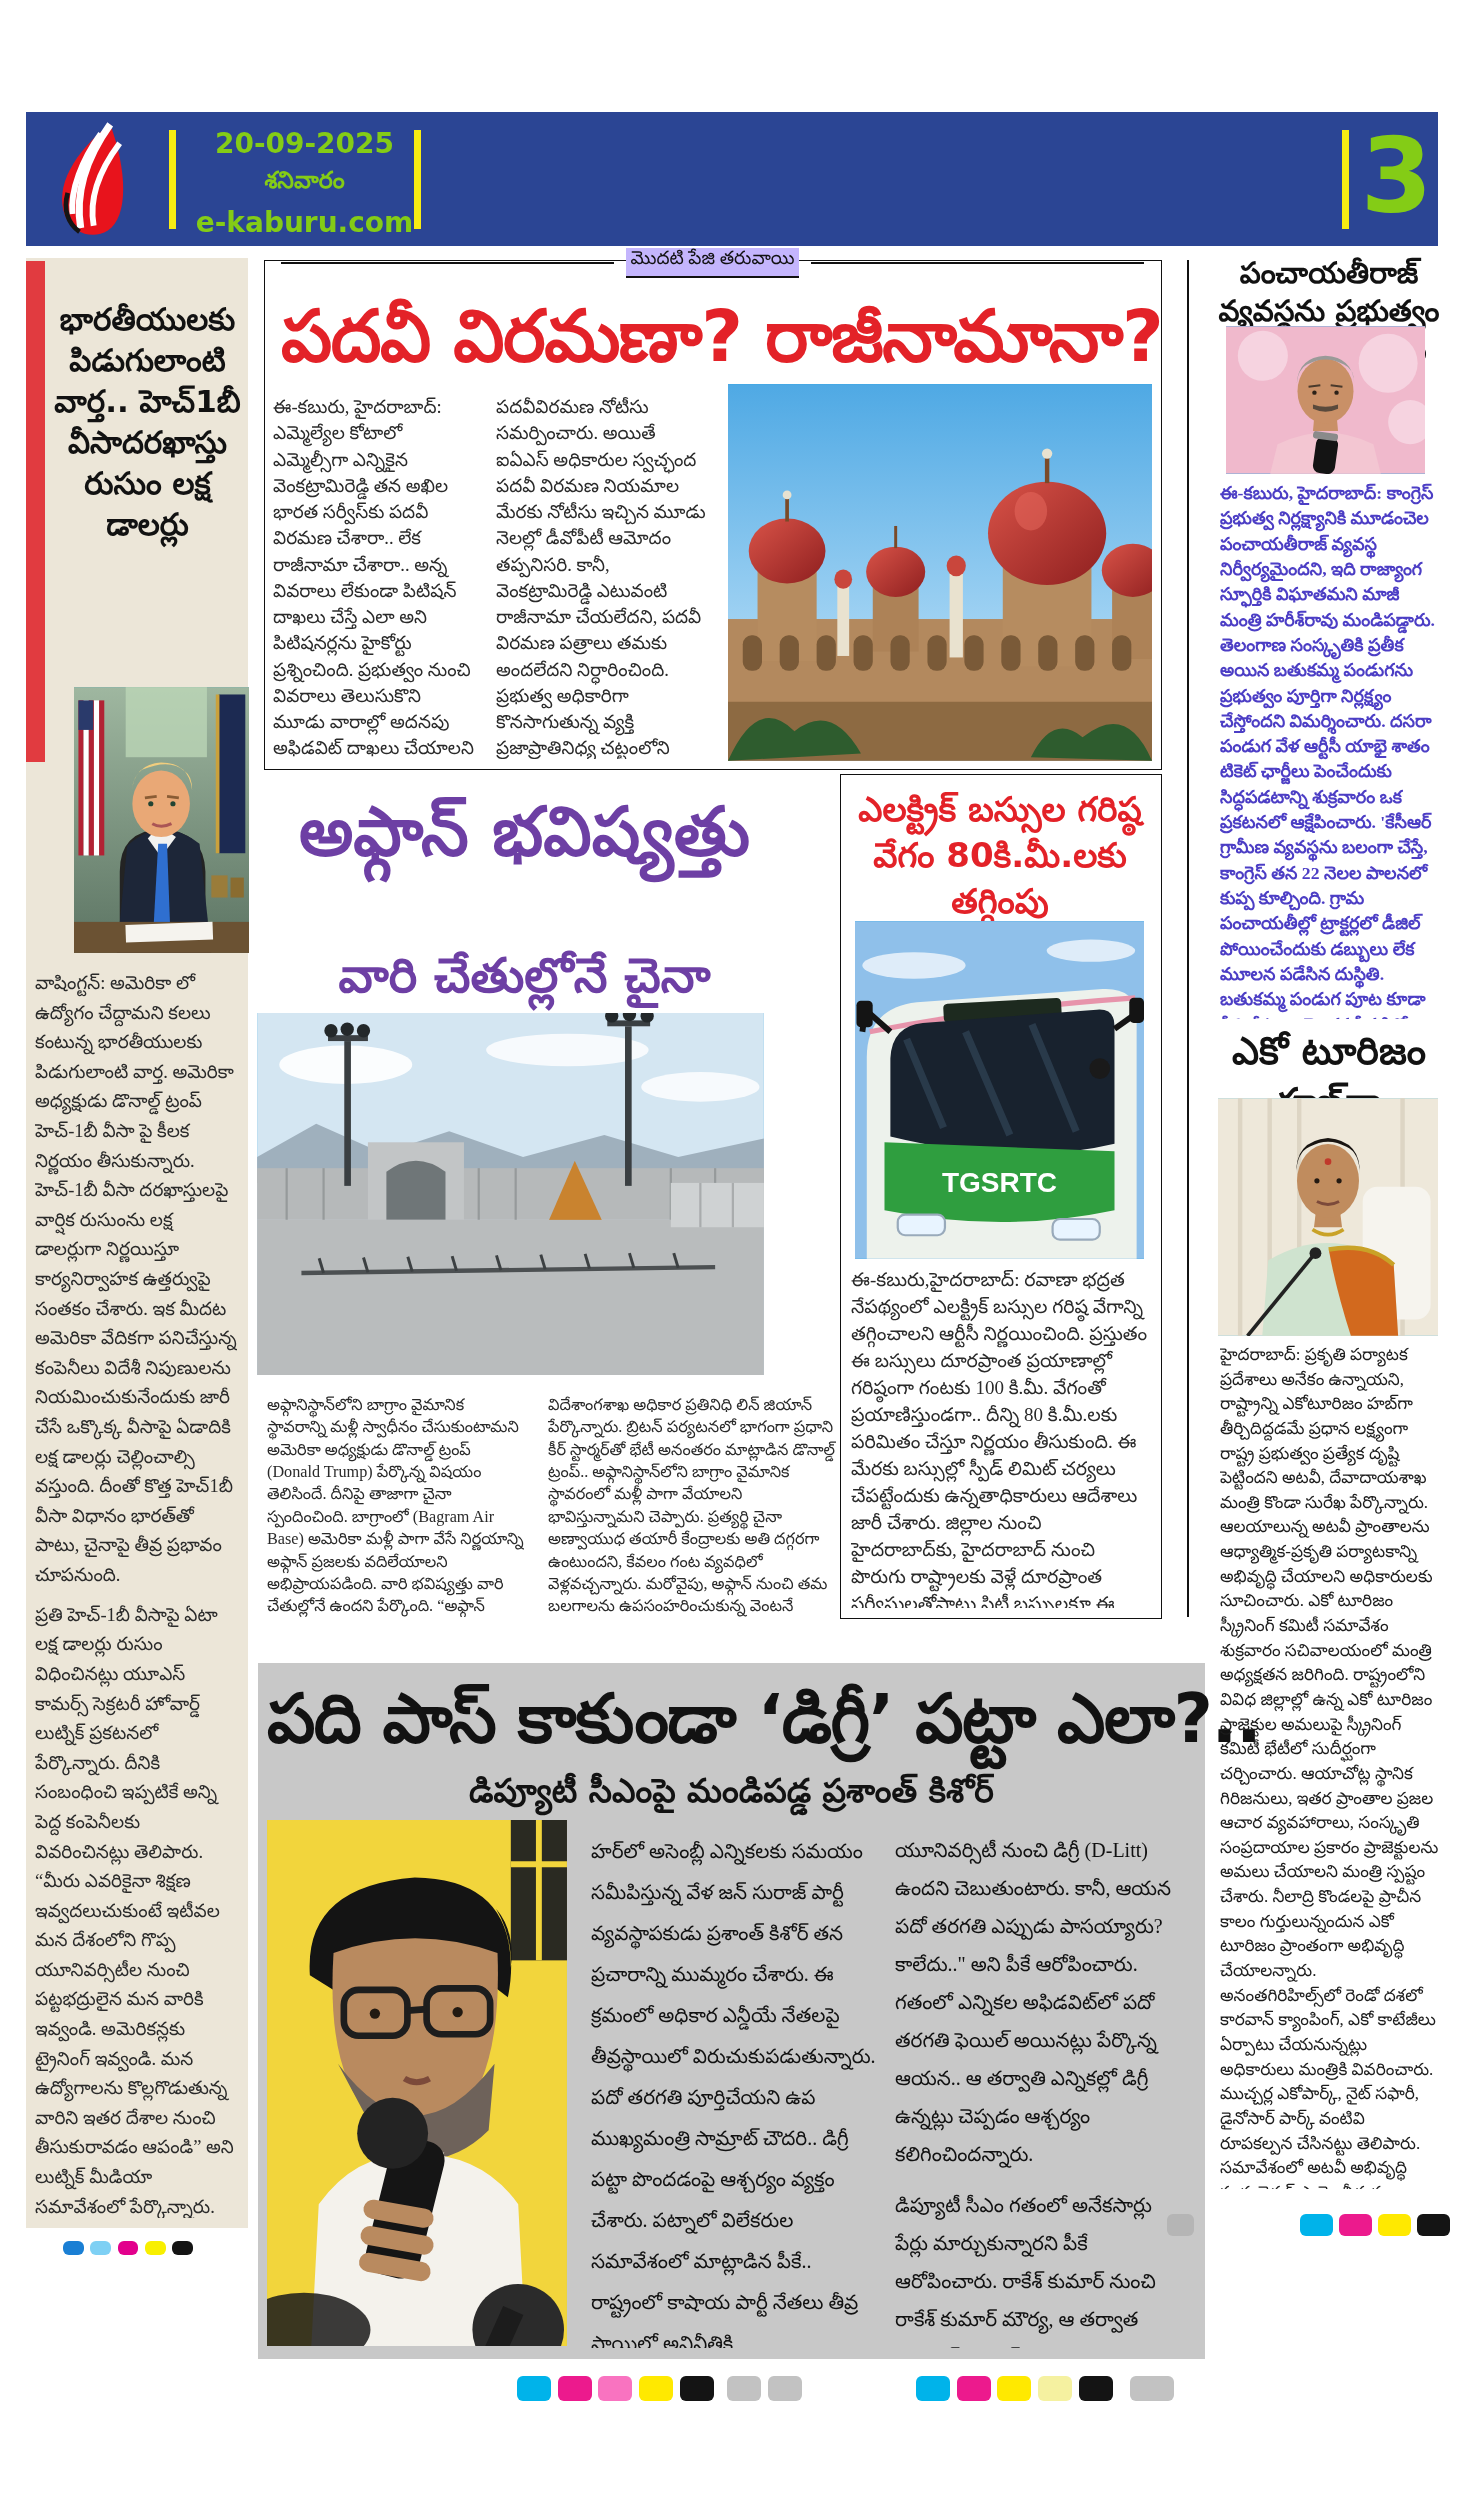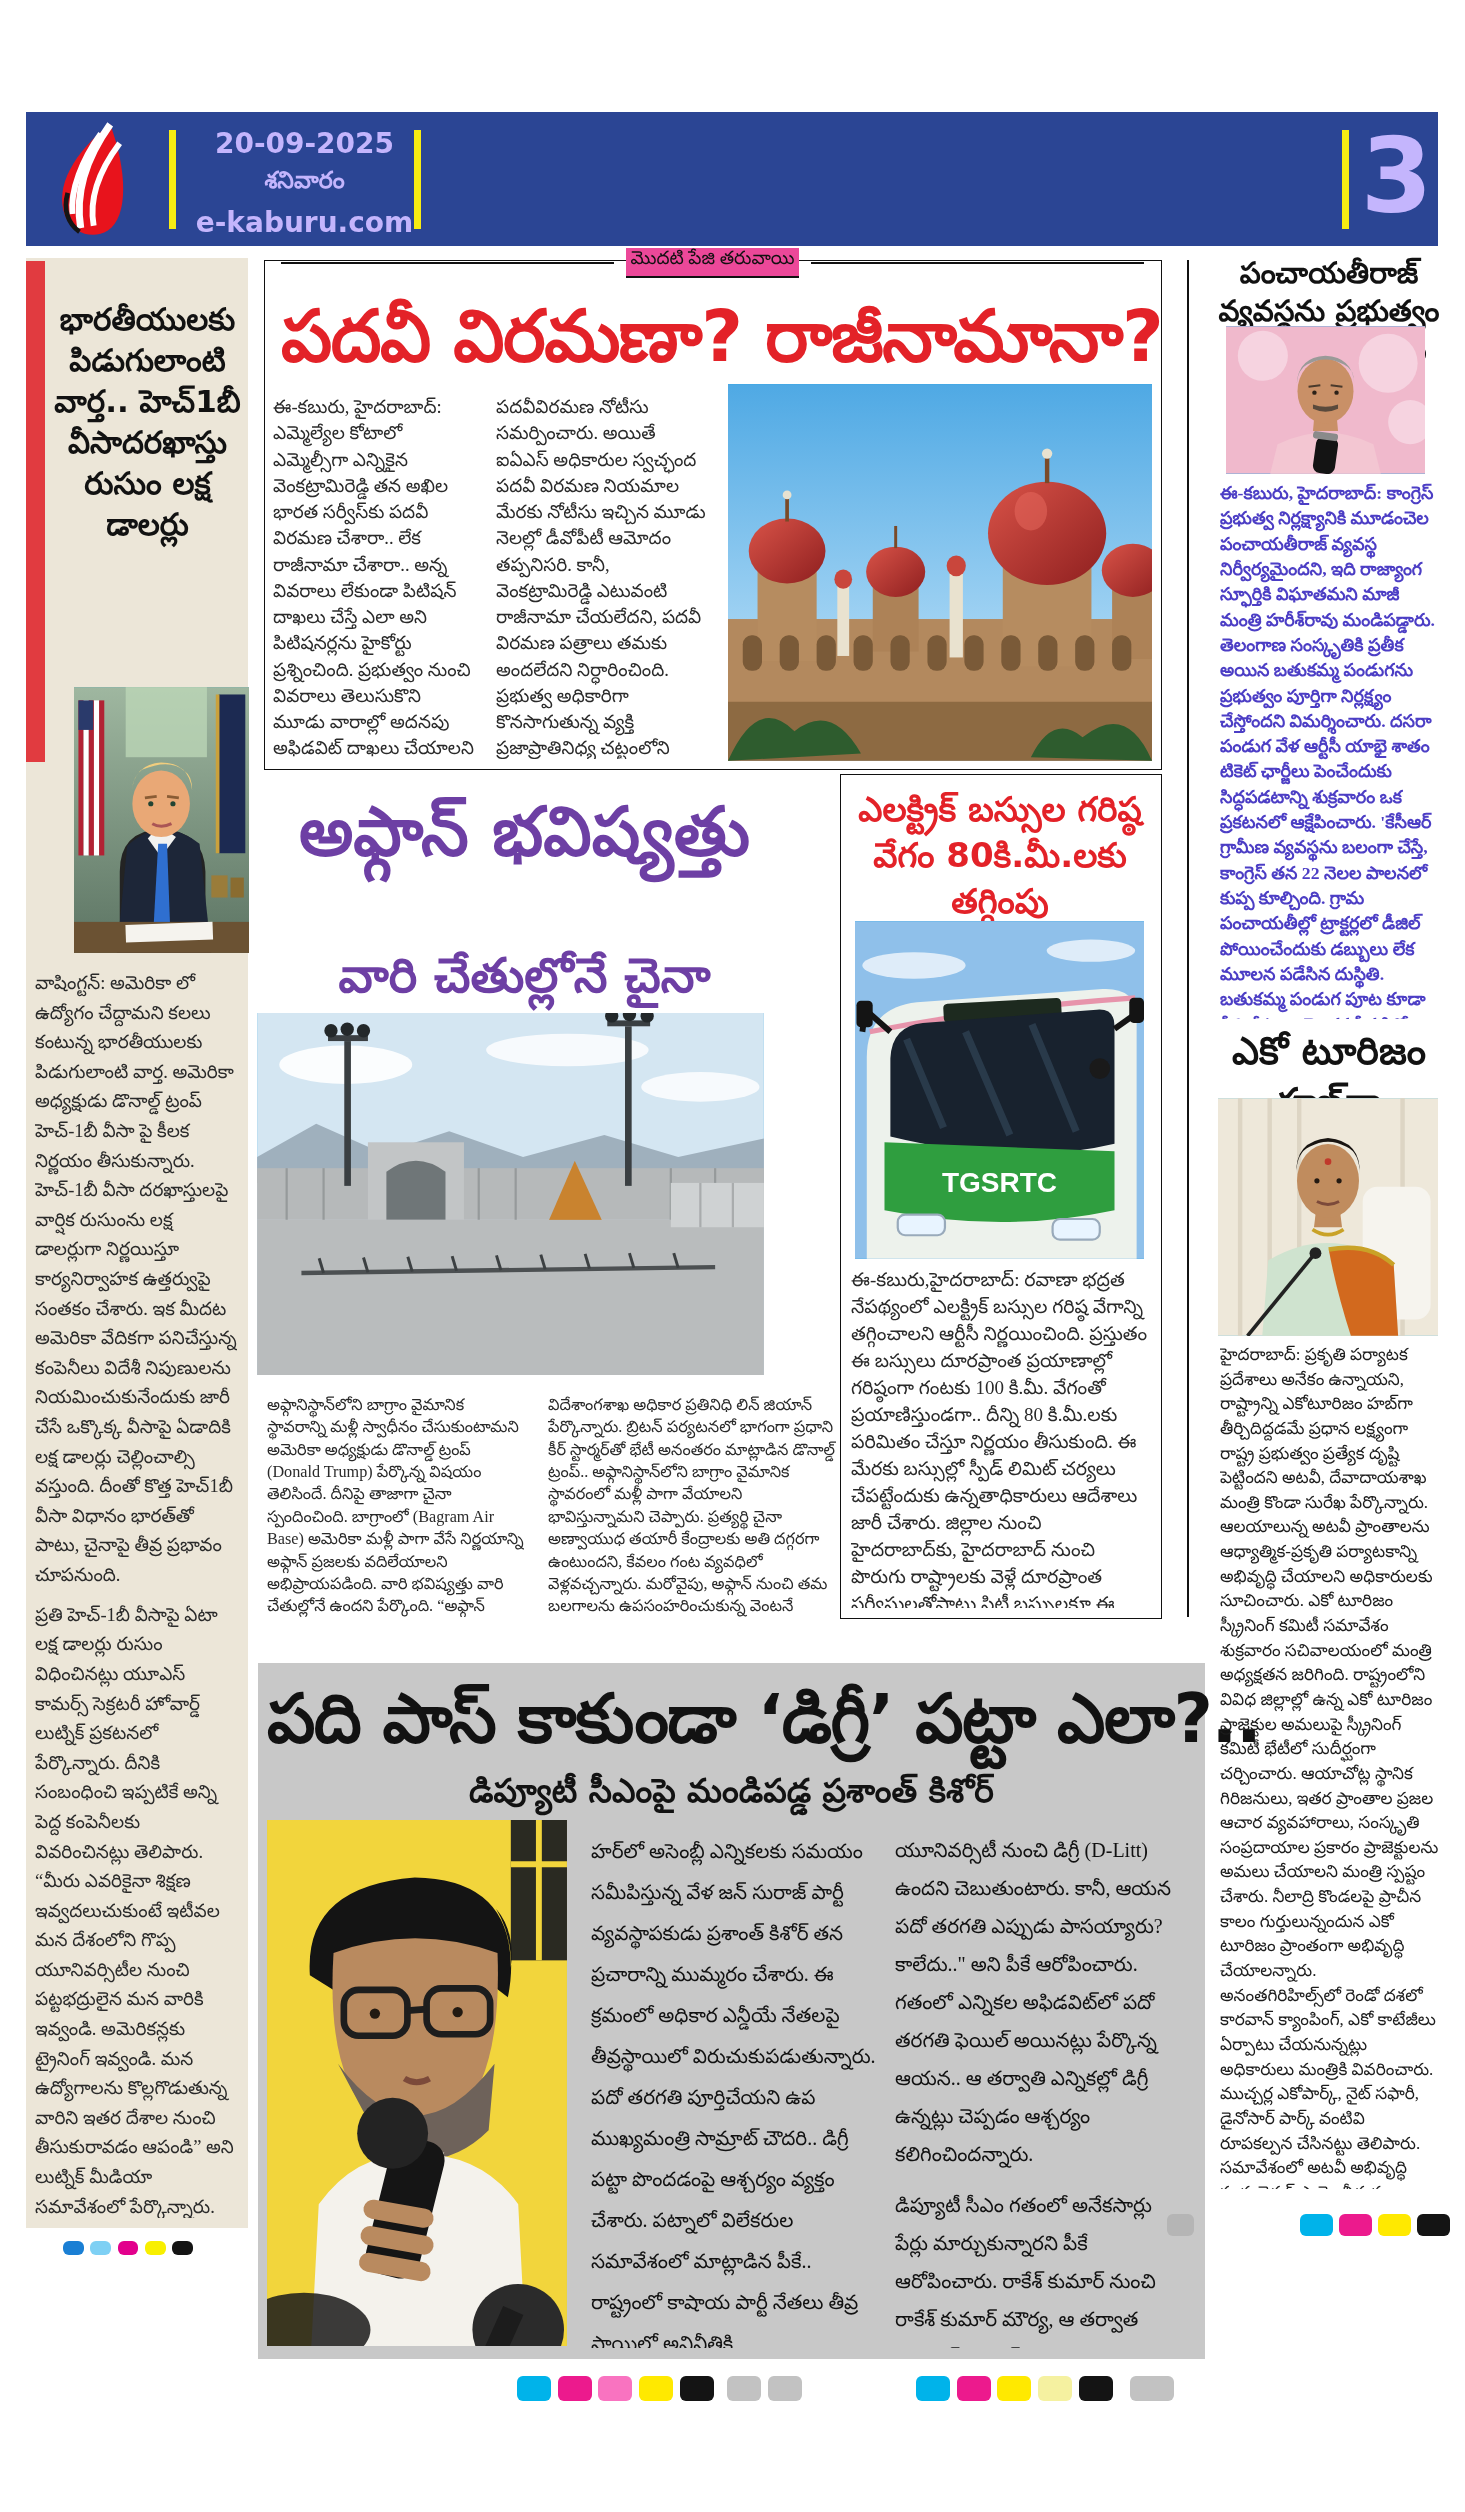--- a/index.html
+++ b/index.html
@@ -1,21 +1,21 @@
 <!DOCTYPE html>
 <html lang="te" style="font-size:11.8px"><head>
 <meta charset="utf-8">
 <style>
   html,body{margin:0;padding:0;}
   body{width:1466px;height:2512px;position:relative;background:#fff;
        font-family:"Liberation Serif","DejaVu Serif",serif;color:#1c1c1c;}
   .abs{position:absolute;}
   .hdr{background:#2b4594;}
   .ybar{background:#f7ec13;width:7.4px;}
-  .hwhite{color:#c4b5fd;font-family:"DejaVu Sans","Liberation Sans",sans-serif;font-weight:bold;}
+  .hwhite{color:#84cc16;font-family:"DejaVu Sans","Liberation Sans",sans-serif;font-weight:bold;}
   .beige{background:#ece6d8;}
   .headline-black{font-family:"DejaVu Sans","Liberation Sans",sans-serif;font-weight:bold;color:#121212;}
   .red-head{color:#e32228;font-family:"DejaVu Sans","Liberation Sans",sans-serif;font-weight:bold;}
   .purple-head{color:#6d3fa4;font-family:"DejaVu Sans","Liberation Sans",sans-serif;font-weight:bold;}
   .bodytxt{font-size:18.5px;line-height:1.6;color:#2a2a2a;text-align:left;}
   .bodytxt p{margin:0 0 10.3px 0;}
   .col{overflow:hidden;}
   .kicker{display:flex;align-items:center;gap:11.8px;font-size:18.5px;color:#111;}
   .kline{flex:1;height:2.2px;background:#111;}
   .kicker span{border-bottom:2.2px solid #111;padding:0 4.4px 3px 4.4px;white-space:nowrap;}
@@ -98,21 +98,21 @@
   <span class="chip" style="width:20.7px;height:14px;background:#1a7fd4;"></span>
   <span class="chip" style="width:20.7px;height:14px;background:#7ed0f4;"></span>
   <span class="chip" style="width:20.7px;height:14px;background:#e2008c;"></span>
   <span class="chip" style="width:20.7px;height:14px;background:#f8ef00;"></span>
   <span class="chip" style="width:20.7px;height:14px;background:#141414;"></span>
 </div>
 
 <div class="abs boxline" style="left:264px;top:260px;width:896px;height:508px;background:#fff;"></div>
 <div class="abs kicker" style="left:281px;top:248px;width:863px;">
   <div class="kline"></div>
-  <span style="background:#ec4899;">మొదటి పేజి తరువాయి</span>
+  <span style="background:#c4b5fd;">మొదటి పేజి తరువాయి</span>
   <div class="kline"></div>
 </div>
 <div class="abs red-head" style="left:281px;top:294px;width:864px;text-align:center;font-size:72px;white-space:nowrap;letter-spacing:-1.5px;">పదవీ విరమణా? రాజీనామానా?</div>
 <div class="abs col bodytxt" style="left:273px;top:394px;width:201px;height:365px;font-size:18.5px;line-height:1.42;">ఈ-కబురు, హైదరాబాద్: ఎమ్మెల్యేల కోటాలో ఎమ్మెల్సీగా ఎన్నికైన వెంకట్రామిరెడ్డి తన అఖిల భారత సర్వీస్‌కు పదవీ విరమణ చేశారా.. లేక రాజీనామా చేశారా.. అన్న వివరాలు లేకుండా పిటిషన్ దాఖలు చేస్తే ఎలా అని పిటిషనర్లను హైకోర్టు ప్రశ్నించింది. ప్రభుత్వం నుంచి వివరాలు తెలుసుకొని మూడు వారాల్లో అదనపు అఫిడవిట్ దాఖలు చేయాలని ఆదేశించింది. 2021, నవంబర్‌లో జరిగిన మండలి ఎన్నికల్లో ఎమ్మెల్యే కోటాలో బీఆర్ఎస్ ఎమ్మెల్సీగా మాజీ ఐఏఎస్ వెంట్రామిరెడ్డి ఎన్నికైన విషయం విదితమే. ఈ ఎన్నిక చట్టవిరుద్ధమంటూ జగిత్యాల జిల్లాకు చెందిన జి.శంకర్‌తోపాటు మరొకరు హైకోర్టులో పిటిషన్ దాఖలు చేశారు. '2007 బ్యాచ్‌కు చెందిన ఐఏఎస్ వెంకట్రామిరెడ్డి 2021, నవంబర్ 15 వరకు అధికారిగా కొనసాగారు. బీఆర్ఎస్‌లో చేరే ఉద్దేశంతో స్వచ్ఛంద</div>
 <div class="abs col bodytxt" style="left:496px;top:394px;width:213px;height:365px;font-size:18.5px;line-height:1.42;">పదవీవిరమణ నోటీసు సమర్పించారు. అయితే ఐఏఎస్ అధికారుల స్వచ్ఛంద పదవీ విరమణ నియమాల మేరకు నోటీసు ఇచ్చిన మూడు నెలల్లో డీవోపీటీ ఆమోదం తప్పనిసరి. కానీ, వెంకట్రామిరెడ్డి ఎటువంటి రాజీనామా చేయలేదని, పదవీ విరమణ పత్రాలు తమకు అందలేదని నిర్ధారించింది. ప్రభుత్వ అధికారిగా కొనసాగుతున్న వ్యక్తి ప్రజాప్రాతినిధ్య చట్టంలోని సెక్షన్ 6(1) ప్రకారం పోటీకి అనర్హుడు. వెంటనే అతన్ని అనర్హుడిగా ప్రకటిస్తూ.. ఎన్నిక రద్దు చేయాలి'అని పిటిషన్‌లో విజ్ఞప్తి చేశారు. దీనిపై ప్రధాన న్యాయమూర్తి జస్టిస్ అపరేశ్ కుమార్‌సింగ్, జస్టిస్ జీఎం మొహియుద్దీన్ ధర్మాసనం శుక్రవారం విచారణ చేపట్టింది. వాదనలు విన్న ధర్మాసనం.. పూర్తి వివరాలు తెలుసుకొని అదనపు అఫిడవిట్ వేయాలని చెబుతూ విచారణ వాయిదా వేసింది.</div>
 <div class="abs imgbox" style="left:728px;top:384px;width:424px;height:377px;">
   <svg width="424" height="377" viewBox="0 0 574 510">
     <defs>
         <linearGradient id="sky2" x1="0" y1="0" x2="0" y2="1">
       <stop offset="0" stop-color="#4fa9e4"></stop>

